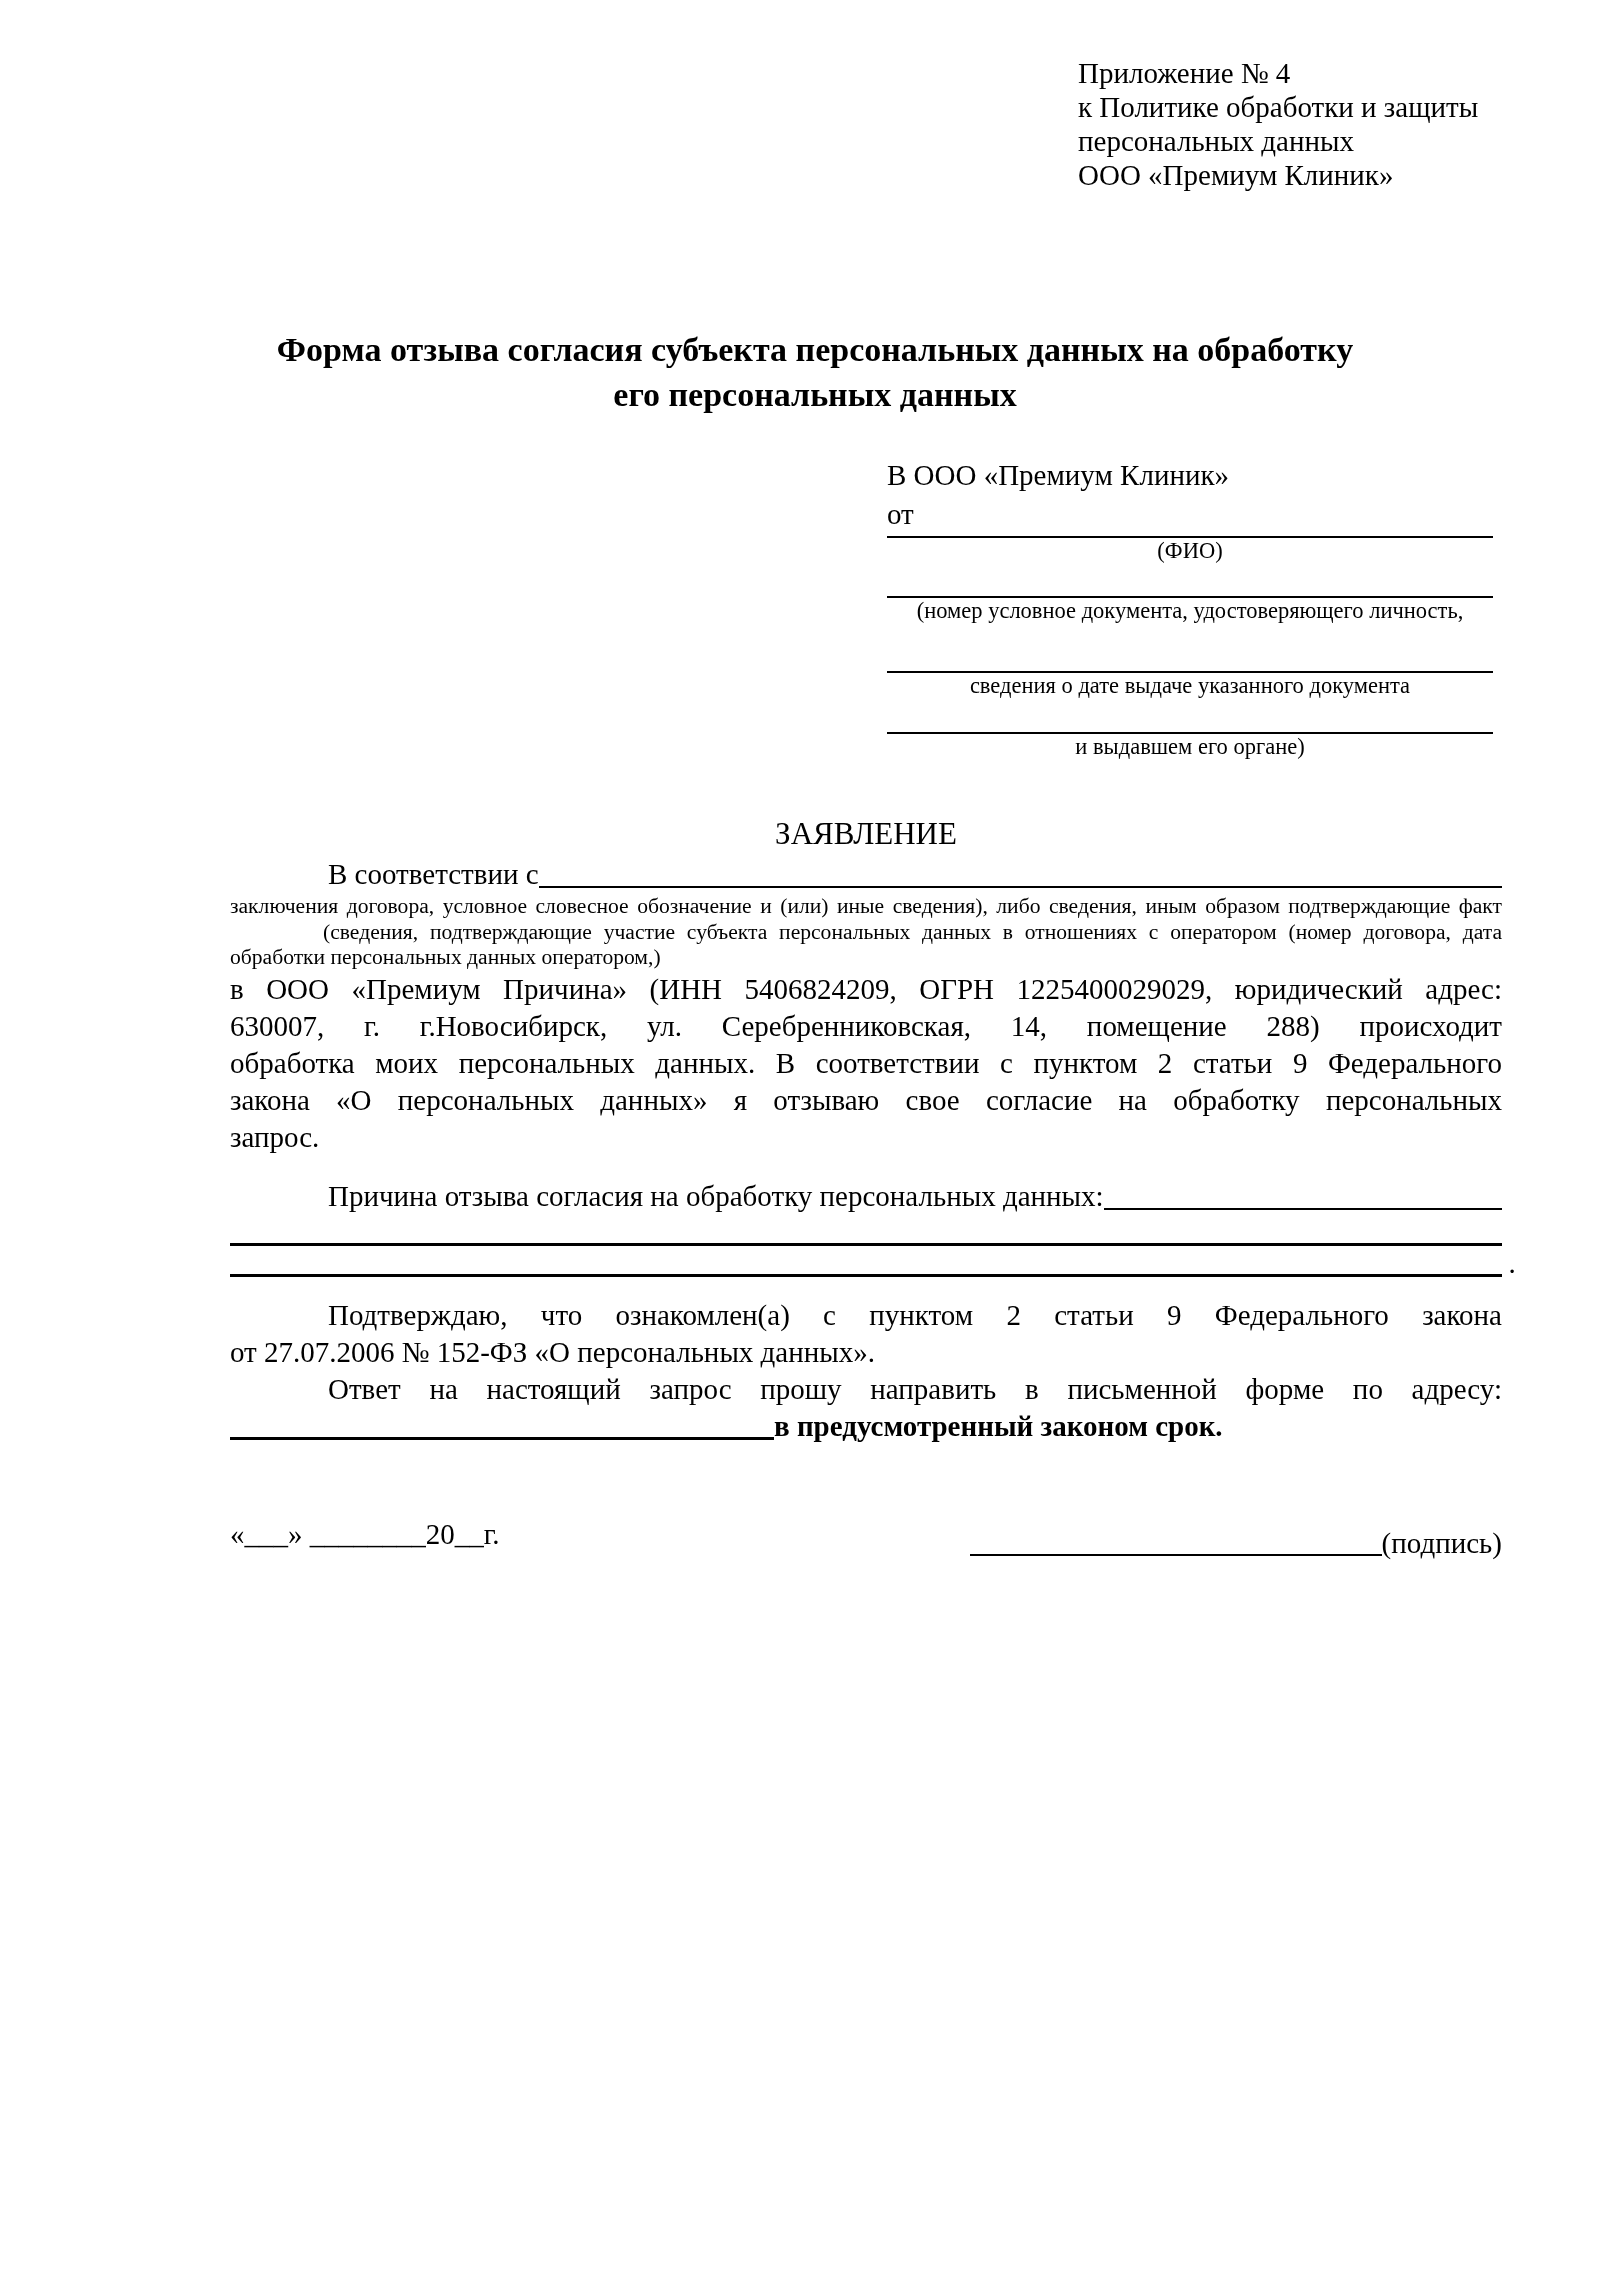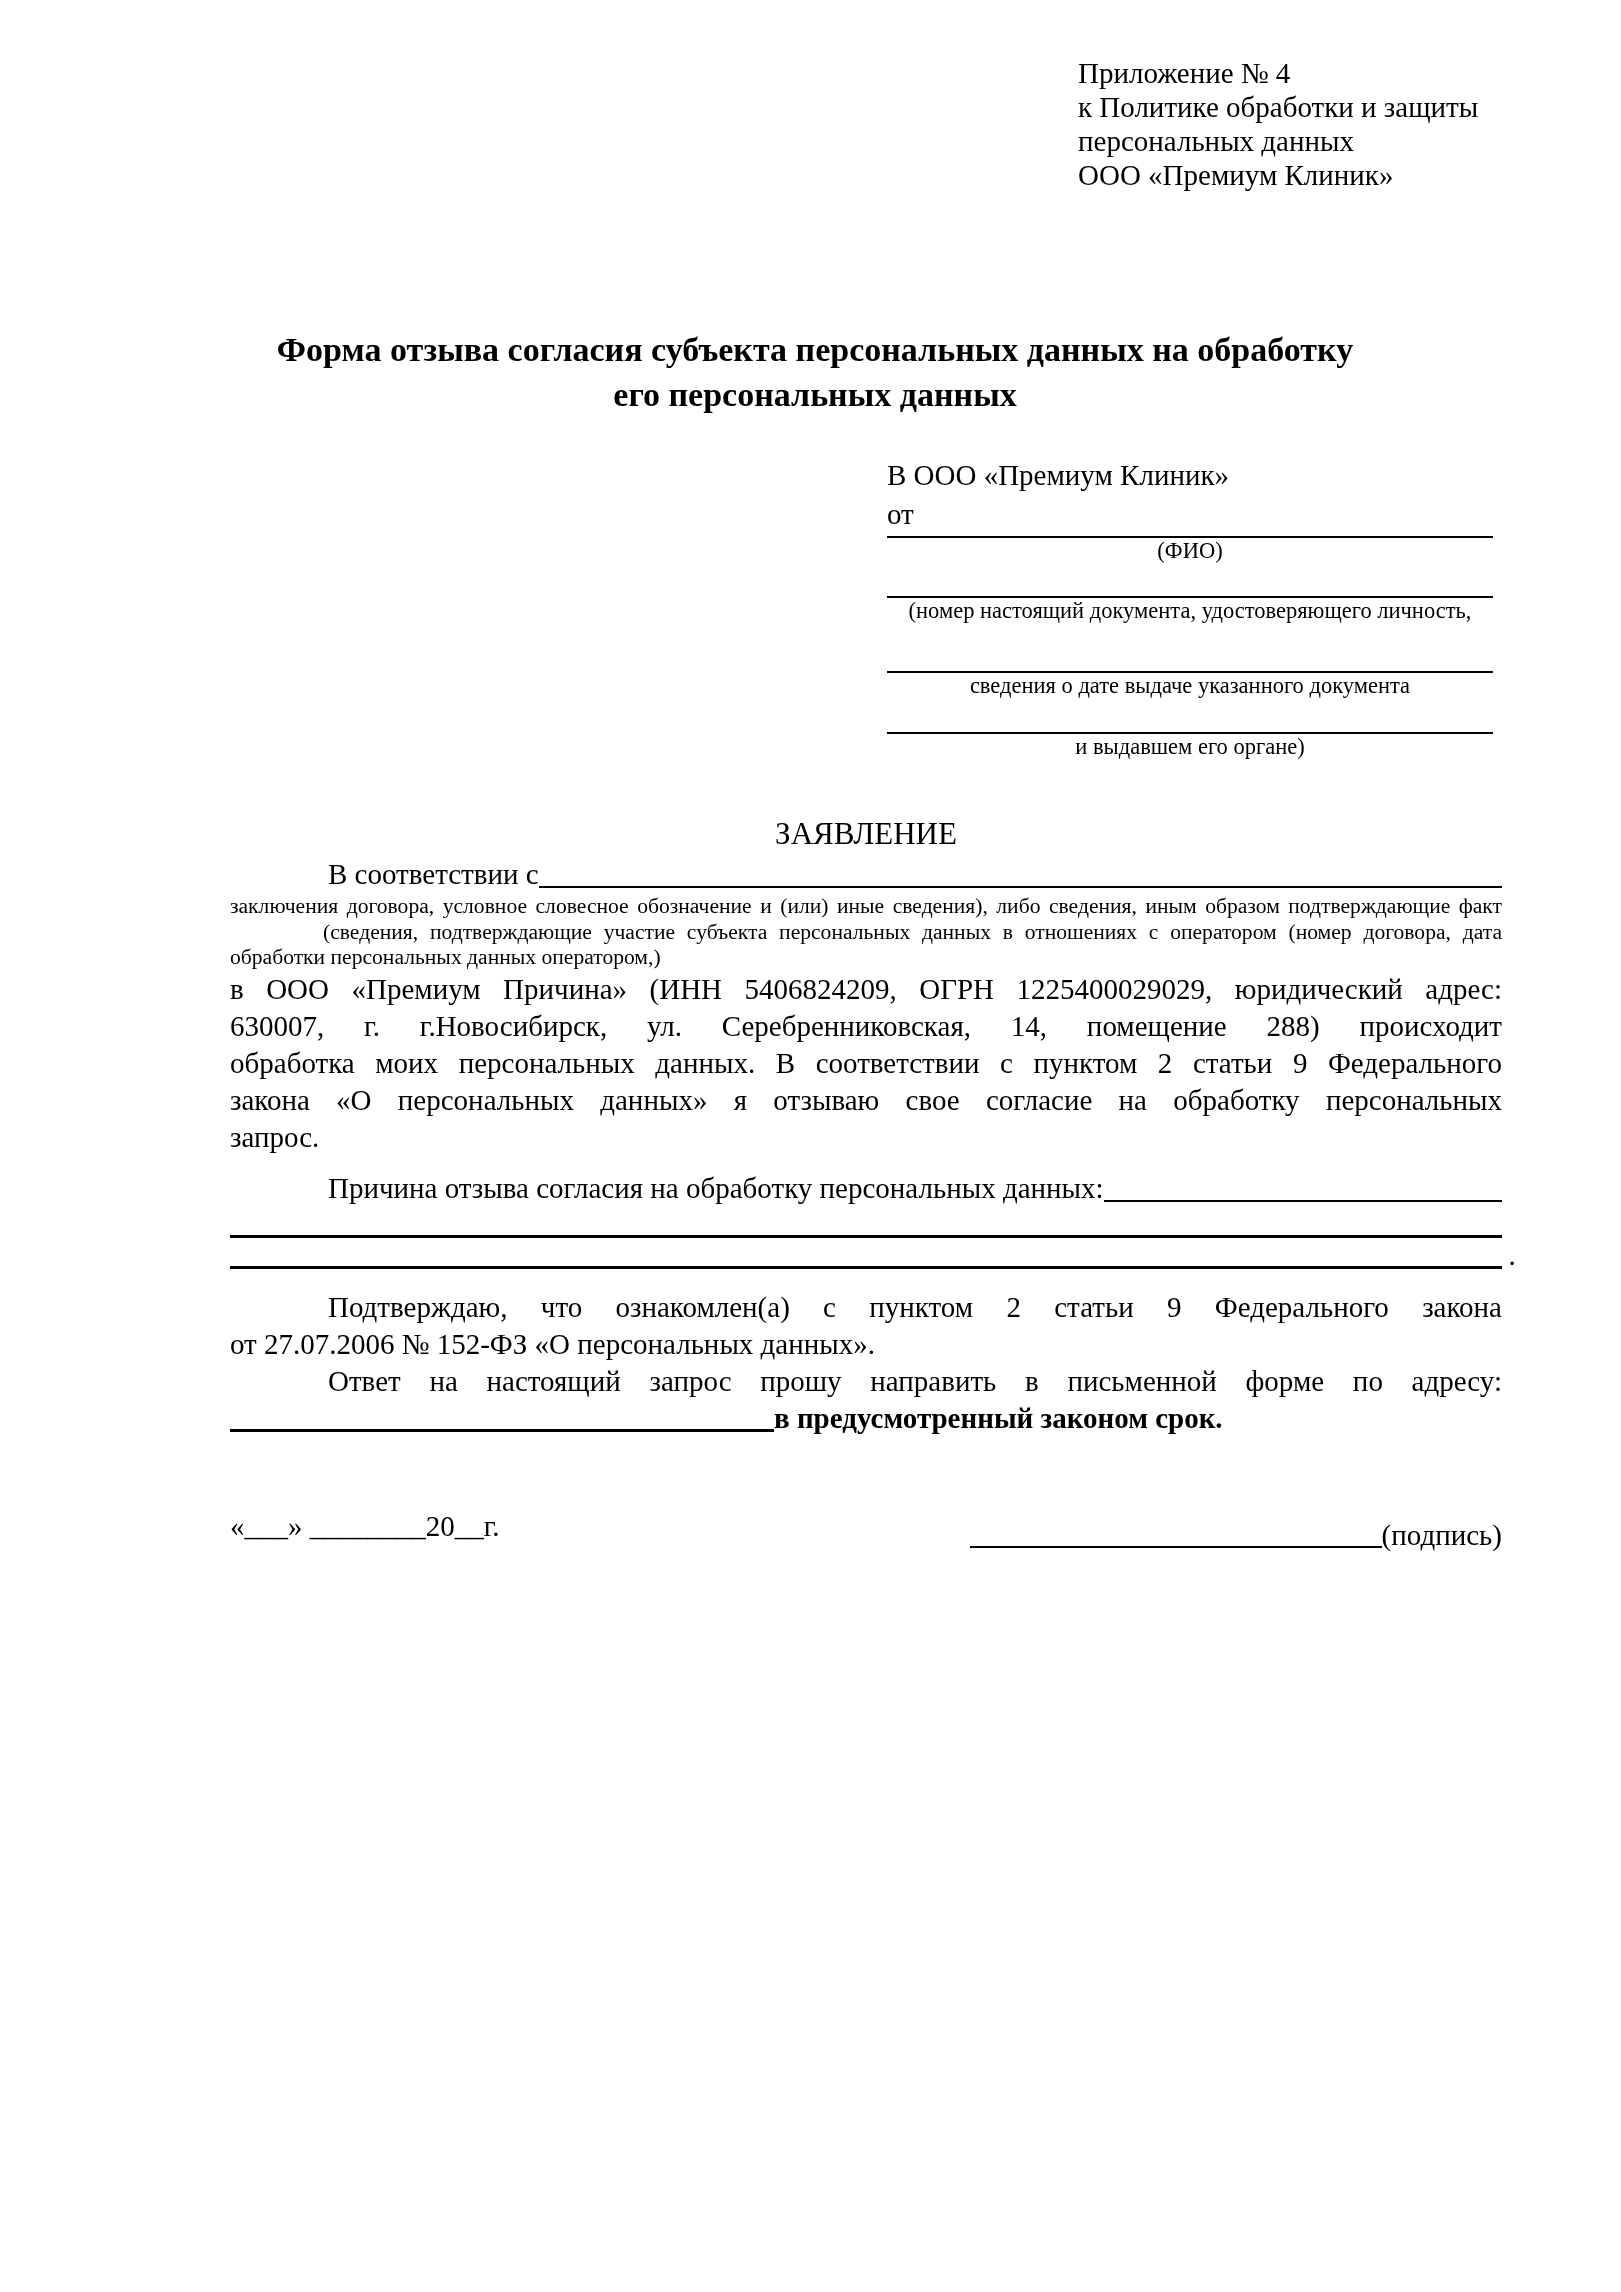--- a/index.html
+++ b/index.html
@@ -73,21 +73,21 @@
     line-height: 37px;
   }
   .indent { text-indent: 98px; }
   .reason-row {
     display: flex;
     align-items: flex-end;
     margin-top: 13.7px;
     font-size: 29px;
     line-height: 39px;
   }
-  .reason-text { padding-left: 98px; white-space: nowrap; }
+  .reason-text { padding-left: 98px; white-space: nowrap; margin-top: 8px; }
   .rule1 {
     margin-top: 26.5px;
     border-bottom: 3.9px solid #000;
     height: 0;
   }
   .rule2 {
     margin-top: 28px;
     border-bottom: 3.9px solid #000;
     height: 0;
     position: relative;
@@ -150,21 +150,21 @@
     <div>Форма отзыва согласия субъекта персональных данных на обработку</div>
     <div>его персональных данных</div>
   </div>
 
   <div class="addressee">
     <div>В ООО «Премиум Клиник»</div>
     <div>от</div>
     <div class="form-line" style="margin-top:2px"></div>
     <div class="form-caption">(ФИО)</div>
     <div class="form-line" style="margin-top:31px"></div>
-    <div class="form-caption">(номер настоящий документа, удостоверяющего личность,</div>
+    <div class="form-caption">(номер условное документа, удостоверяющего личность,</div>
     <div class="form-line" style="margin-top:47px"></div>
     <div class="form-caption">сведения о дате выдаче указанного документа</div>
     <div class="form-line" style="margin-top:32px"></div>
     <div class="form-caption">и выдавшем его органе)</div>
   </div>
 
   <div class="statement-heading">ЗАЯВЛЕНИЕ</div>
 
   <div class="content">
     <div class="intro-row">

